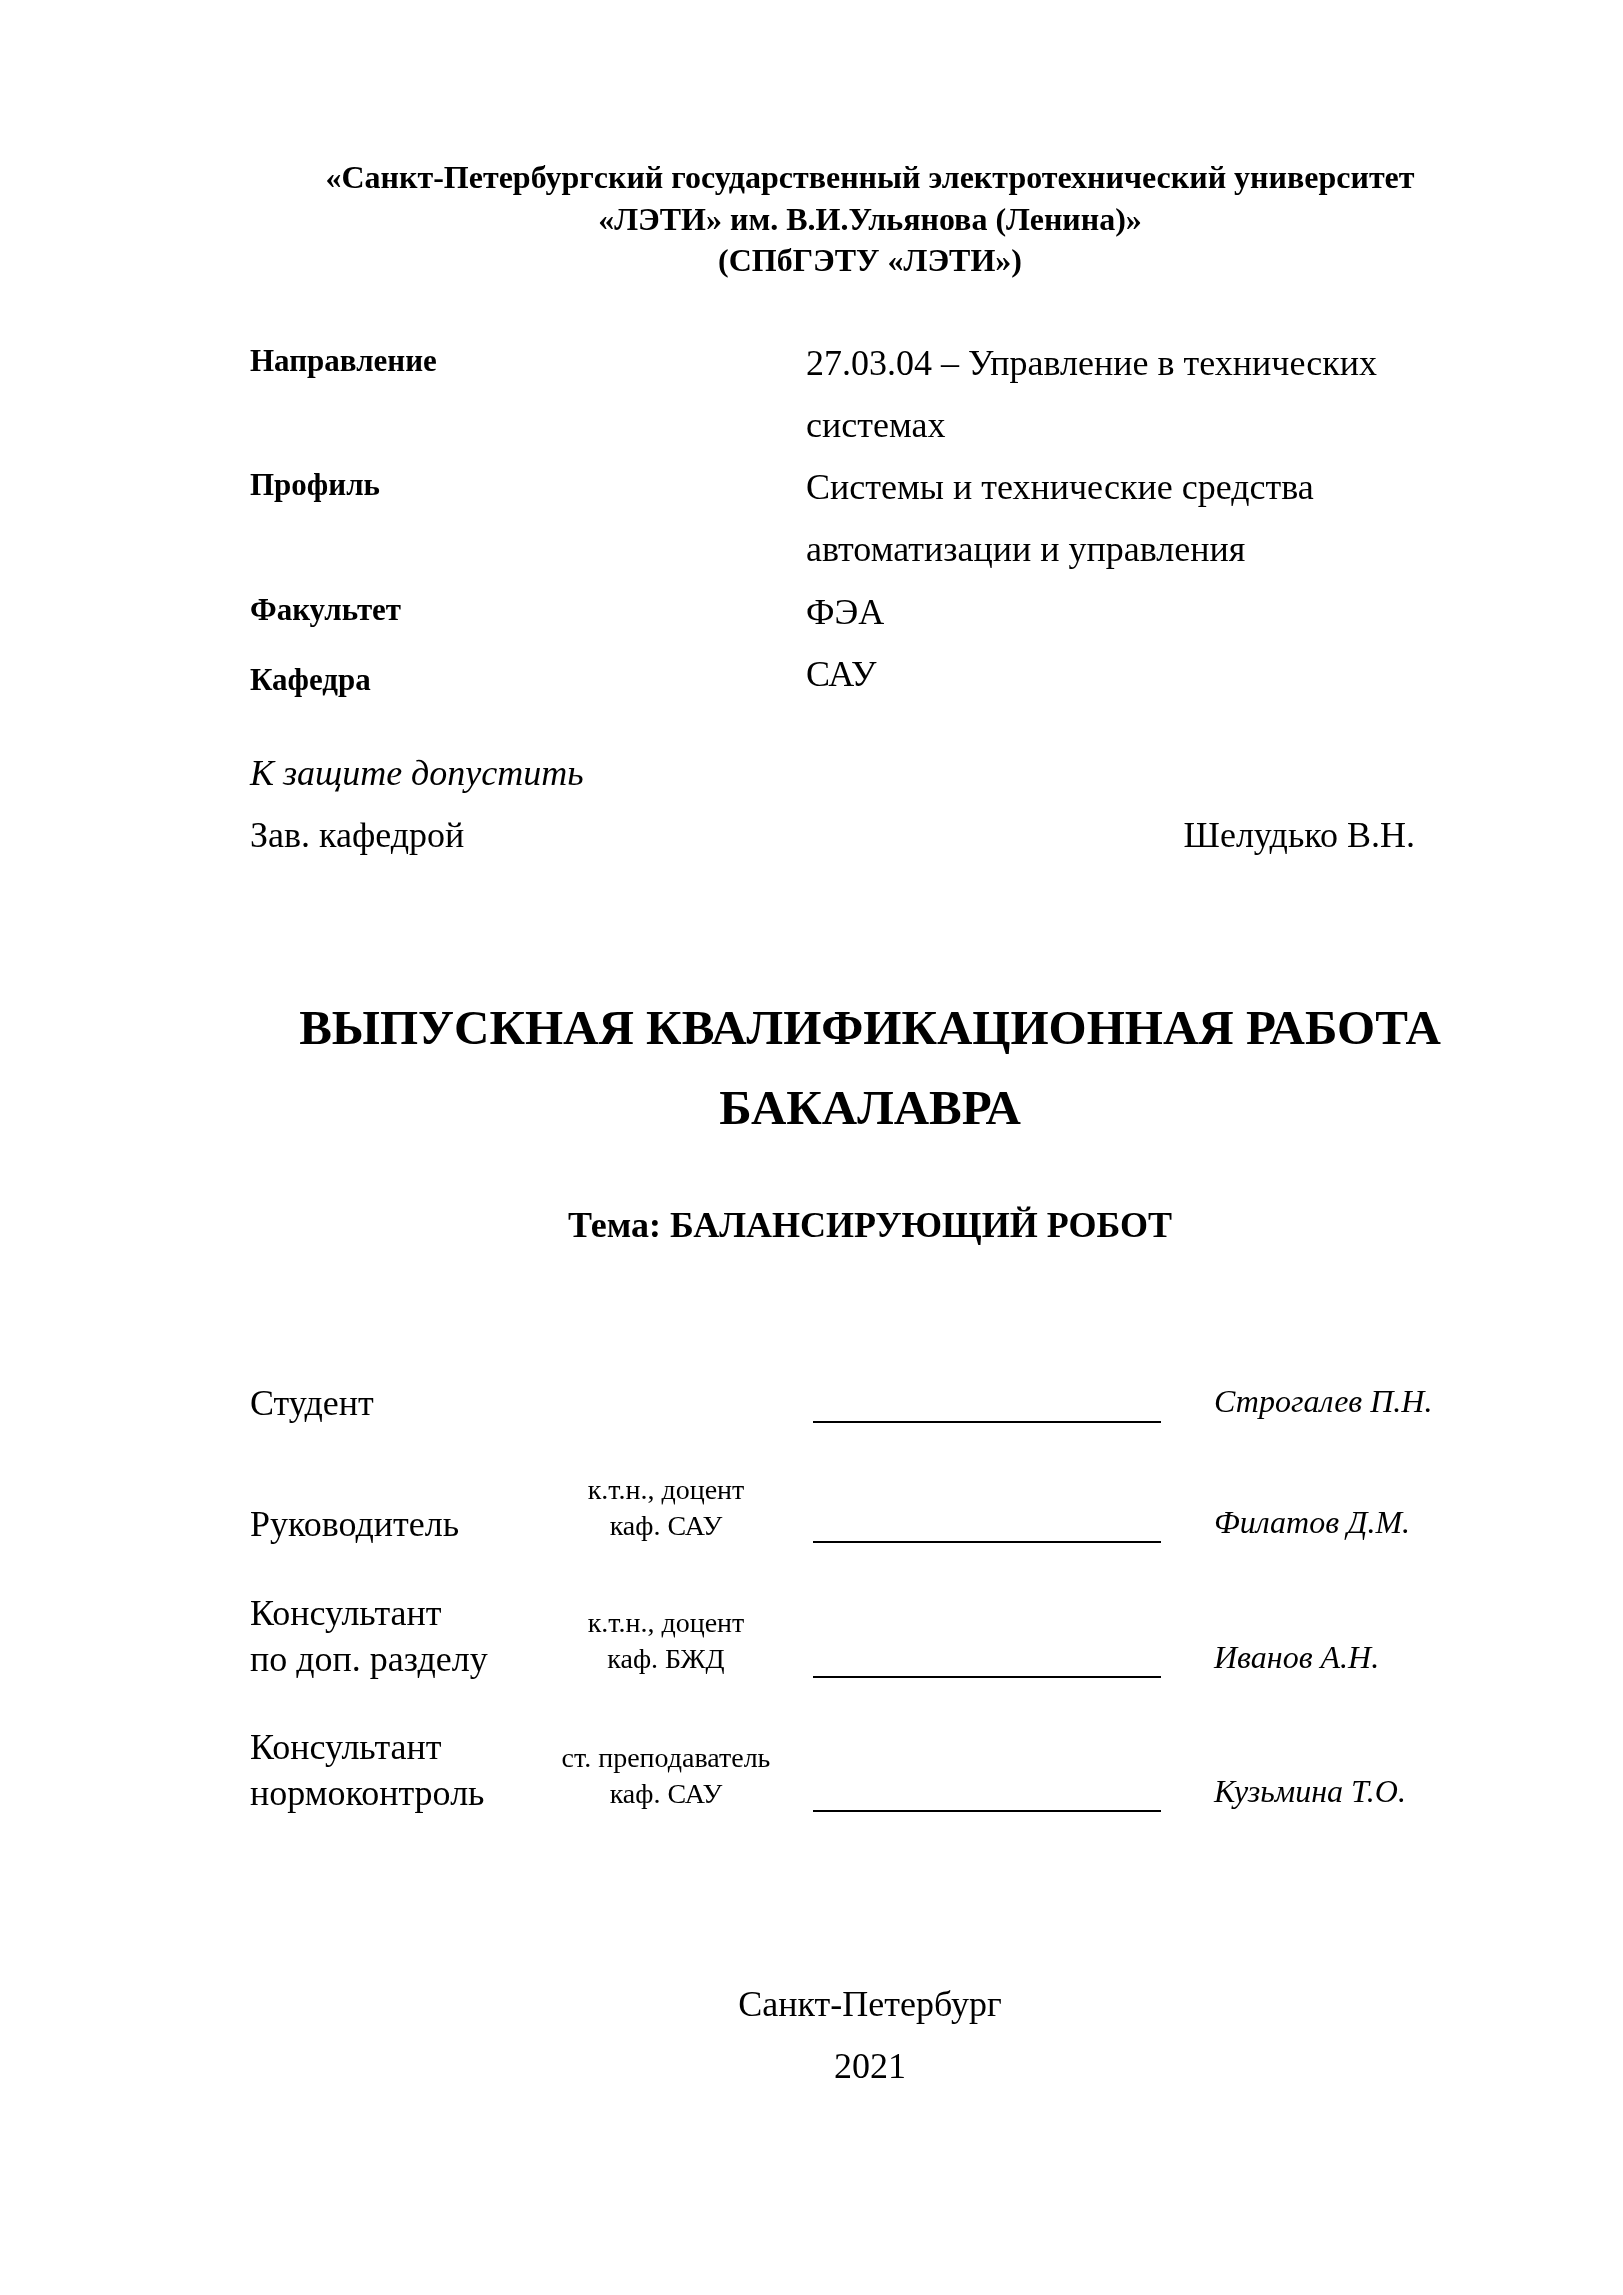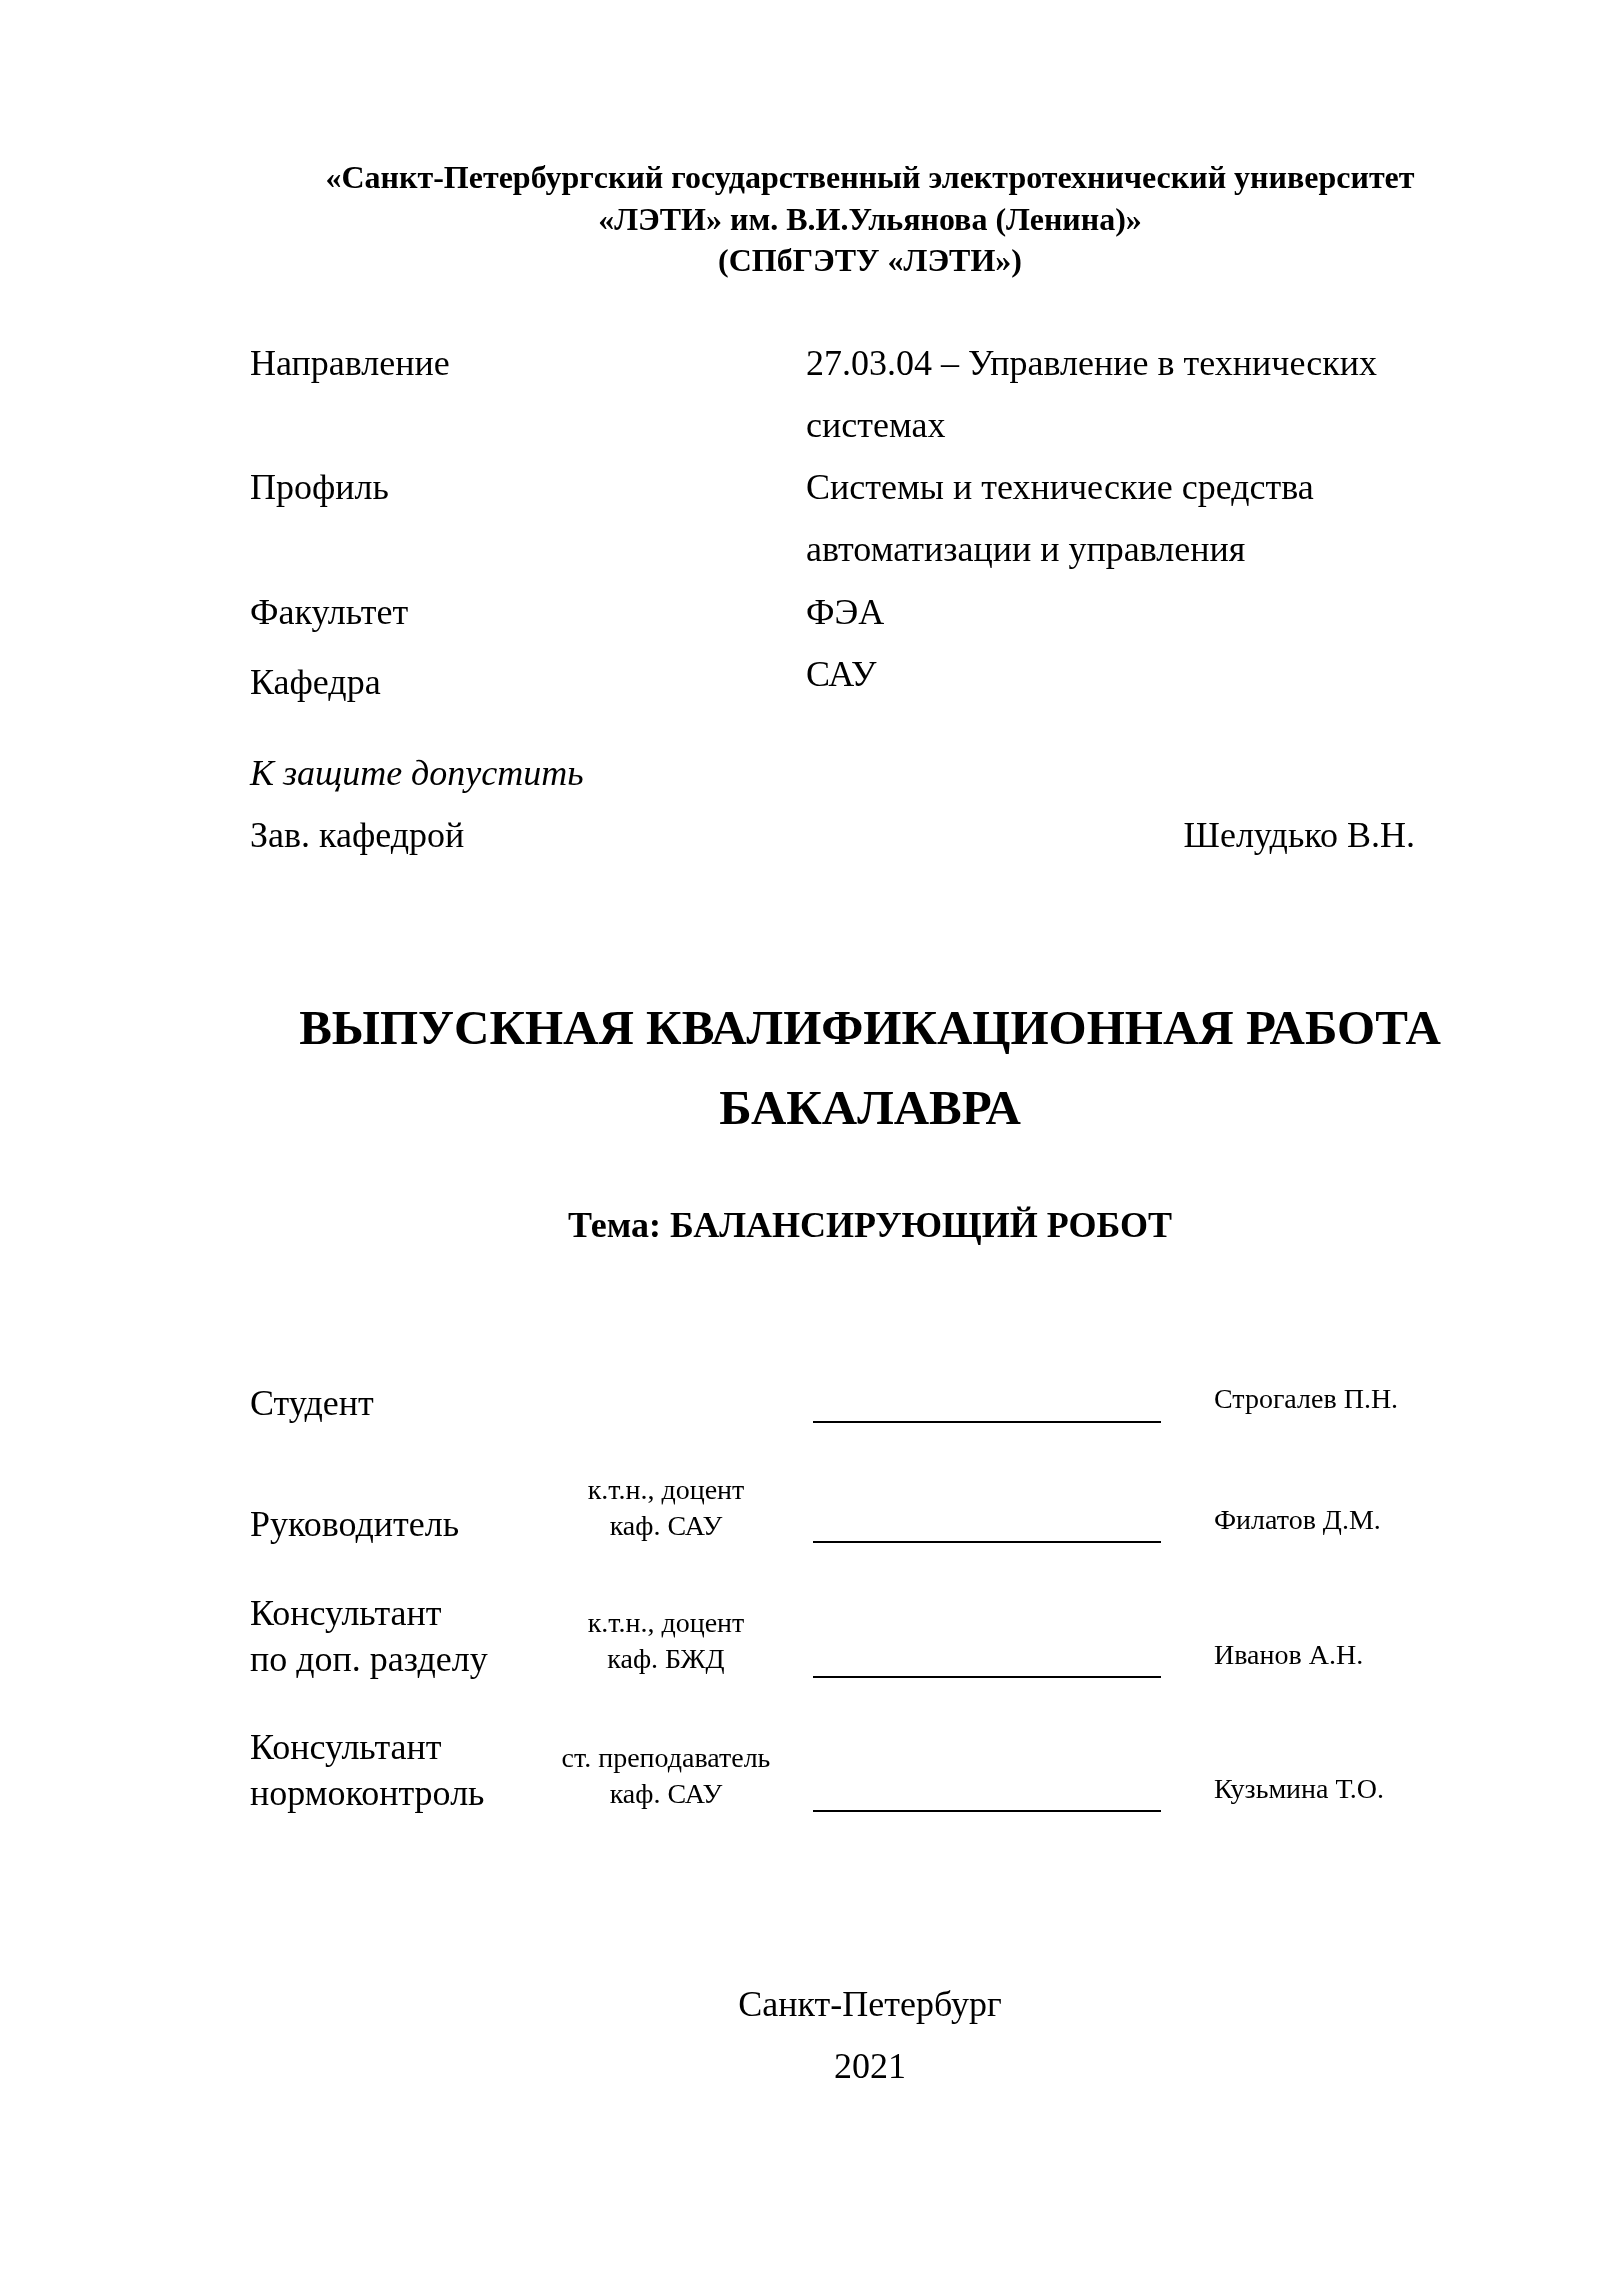--- a/index.html
+++ b/index.html
@@ -1,27 +1,27 @@
 <!DOCTYPE html>
 <html style="font-size:12.6px"><head>
 <meta charset="utf-8">
 <style>
   html,body{margin:0;padding:0;background:#fff;}
   body{width:1623px;height:2295px;position:relative;overflow:hidden;color:#000;
        font-family:"Liberation Serif","DejaVu Serif",serif;}
   .abs{position:absolute;white-space:nowrap;line-height:1;}
   .hdr{left:0;width:1740px;text-align:center;font-weight:bold;font-size:32px;}
-  .lbl{left:250px;font-weight:normal;font-size:36px;}
+  .lbl{left:250px;font-weight:bold;font-size:31px;}
   .val{left:806px;font-size:36px;font-family:Liberation Serif, serif;}
   .body{font-size:36px;text-align:right;}
   .title{left:0;width:1740px;text-align:center;font-weight:bold;font-size:49px;}
   .topic{left:0;width:1740px;text-align:center;font-weight:bold;font-size:36px;}
   .pos{width:314px;left:509px;text-align:center;font-size:28px;}
   .sigline{left:813px;width:348px;height:0;border-top:2.4px solid #000;}
-  .name{left:1214px;font-size:28px;}
+  .name{left:1214px;font-size:32px;font-style:italic;}
   .center{left:0;width:1740px;text-align:center;font-size:36px;}
 </style>
 </head>
 <body>
 
 <div class="abs hdr" style="top:161px">«Санкт-Петербургский государственный электротехнический университет</div>
 <div class="abs hdr" style="top:203px">«ЛЭТИ» им. В.И.Ульянова (Ленина)»</div>
 <div class="abs hdr" style="top:244px">(СПбГЭТУ «ЛЭТИ»)</div>
 
 <div class="abs lbl" style="top:345px">Направление</div>

